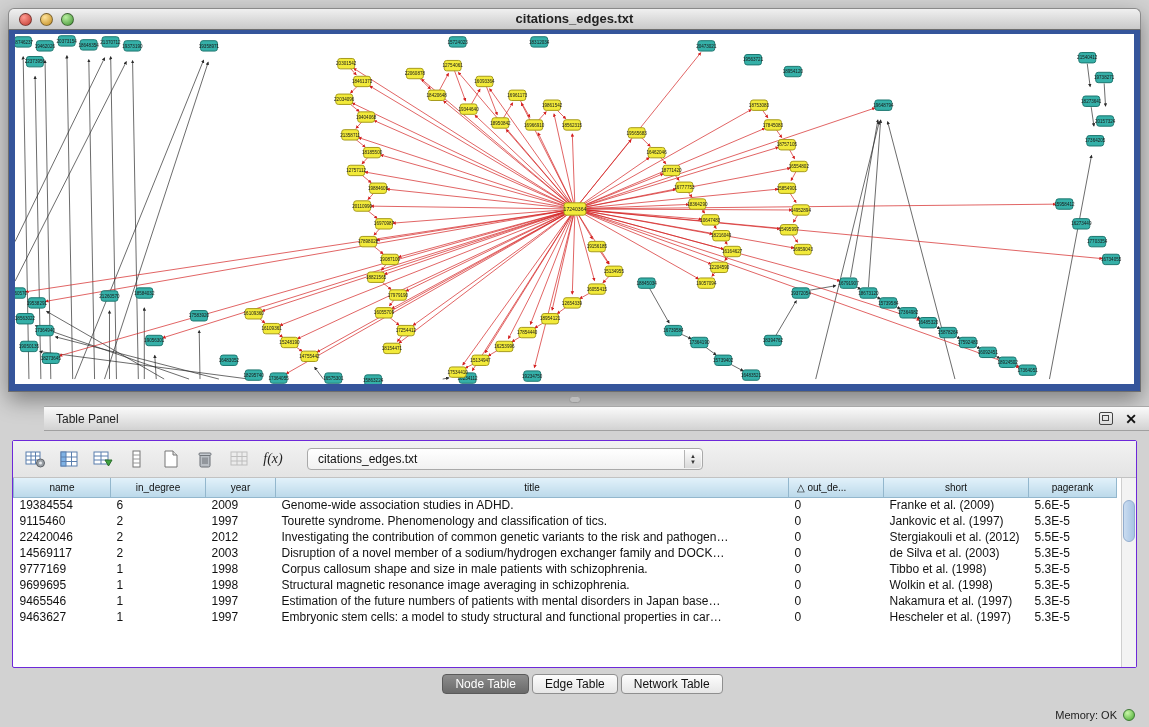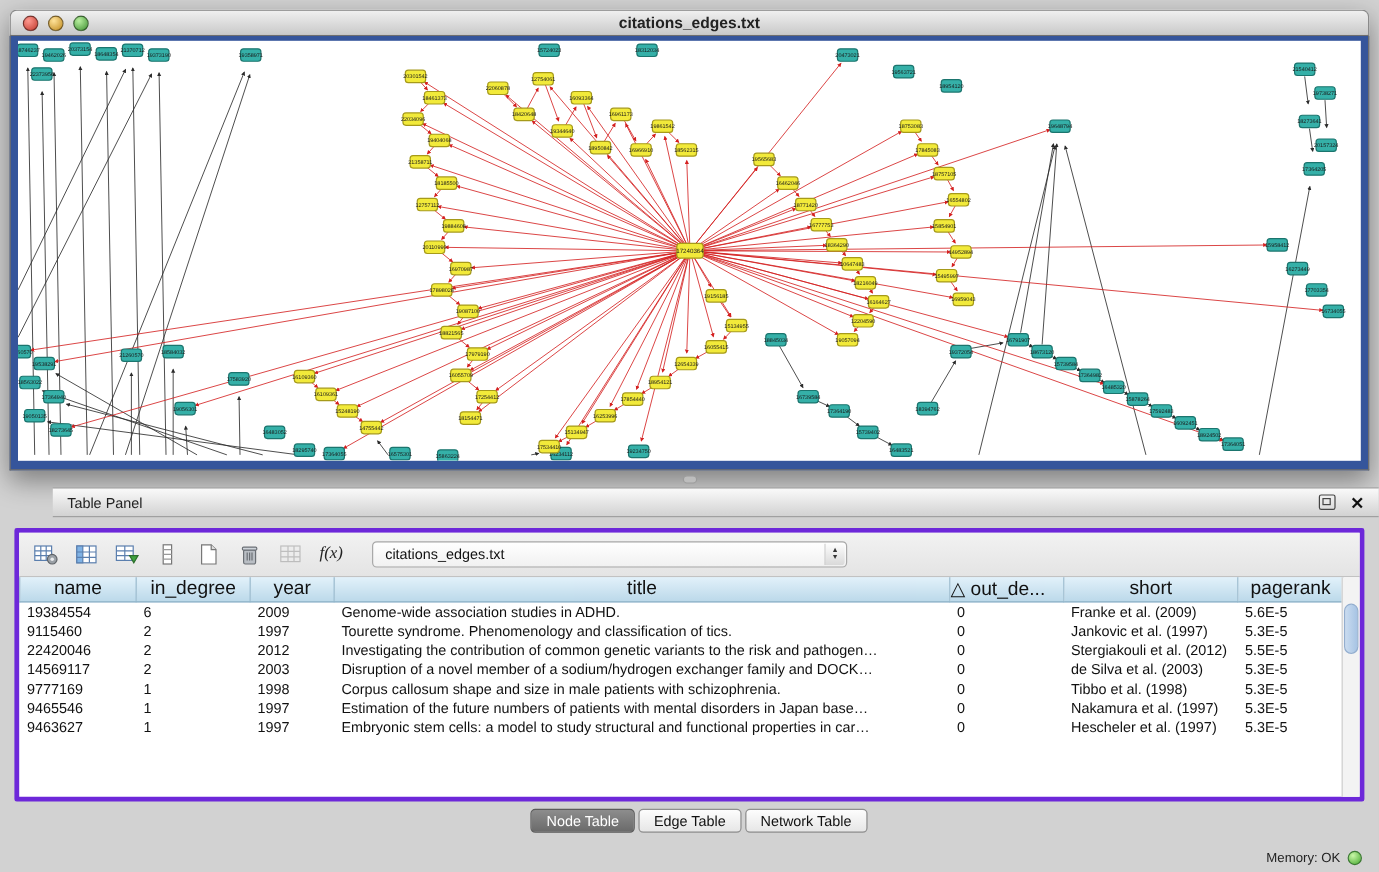--- a/index.html
+++ b/index.html
@@ -45,21 +45,21 @@
     border-top:1px solid #a8a8a8; border-bottom:1px solid #a0a0a0;margin-left:44px;
   }
   .panel-title { position:absolute; left:12px; top:5px; font-size:12px; color:#222; }
   .panel-float { position:absolute; right:36px; top:5px; width:14px; height:13px;
     border:1.5px solid #444; border-radius:2px; }
   .panel-float::after { content:""; position:absolute; left:2px; top:2px; width:5px; height:4px; border:1px solid #444; }
   .panel-close { position:absolute; right:12px; top:3px; font-size:14px; font-weight:bold; color:#111; line-height:18px; }
 
   .table-card {
     position:absolute; left:12px; right:12px; top:440px; height:228px;
-    background:#ffffff; border:4px solid #6d28d9; border-radius:2px;
+    background:#ffffff; border:1px solid #6d28d9; border-radius:2px;
   }
   .toolbar {
     height:37px; background:linear-gradient(#f2f2f2,#e4e4e4);
     border-bottom:1px solid #c2c2c2; display:flex; align-items:center; padding:0 8px; gap:6px;
   }
   .tool-btn {
     width:28px; height:28px; border:none; background:transparent; border-radius:4px;
     display:flex; align-items:center; justify-content:center; padding:0;
   }
   .tool-btn svg { display:block; }
@@ -71,23 +71,23 @@
   }
   .combo-cap {
     position:absolute; right:1px; top:1px; bottom:1px; width:17px;
     background:linear-gradient(#fdfdfd,#d9d9d9); border-left:1px solid #b5b5b5;
     border-radius:0 3px 3px 0; display:flex; flex-direction:column; align-items:center; justify-content:center;
   }
   .combo-cap span { font-size:6px; line-height:6px; color:#333; }
 
   table.data { border-collapse:collapse; table-layout:fixed; width:1104px; margin:0; }
   table.data th {
-    height:19px; font-size:16px; font-weight:normal; color:#111;
+    height:19px; font-size:10px; font-weight:normal; color:#111;
     background:linear-gradient(#e2f1fa,#bcd9ea);
-    border:1px solid #93b7cd; border-top:none; padding:0 0; white-space:nowrap; overflow:hidden;
+    border:1px solid #93b7cd; border-top:none; padding:0 8px; white-space:nowrap; overflow:hidden;
   }
   table.data td {
     height:16px; font-size:12px; color:#111; padding:0 6px; white-space:nowrap;
     overflow:hidden; text-overflow:clip; background:#fff;
   }
   td.num { padding-left:8px; }
   .vscroll {
     position:absolute; right:0; top:37px; bottom:0; width:15px;
     background:#f3f3f3; border-left:1px solid #cfcfcf;
   }
@@ -671,20 +671,29 @@
         <tr>
           <td class="num">9777169</td>
           <td class="num">1</td>
           <td class="num">1998</td>
           <td>Corpus callosum shape and size in male patients with schizophrenia.</td>
           <td class="num">0</td>
           <td>Tibbo et al. (1998)</td>
           <td class="num">5.3E-5</td>
         </tr>
         <tr>
+          <td class="num">9699695</td>
+          <td class="num">1</td>
+          <td class="num">1998</td>
+          <td>Structural magnetic resonance image averaging in schizophrenia.</td>
+          <td class="num">0</td>
+          <td>Wolkin et al. (1998)</td>
+          <td class="num">5.3E-5</td>
+        </tr>
+        <tr>
           <td class="num">9465546</td>
           <td class="num">1</td>
           <td class="num">1997</td>
           <td>Estimation of the future numbers of patients with mental disorders in Japan base…</td>
           <td class="num">0</td>
           <td>Nakamura et al. (1997)</td>
           <td class="num">5.3E-5</td>
         </tr>
         <tr>
           <td class="num">9463627</td>

